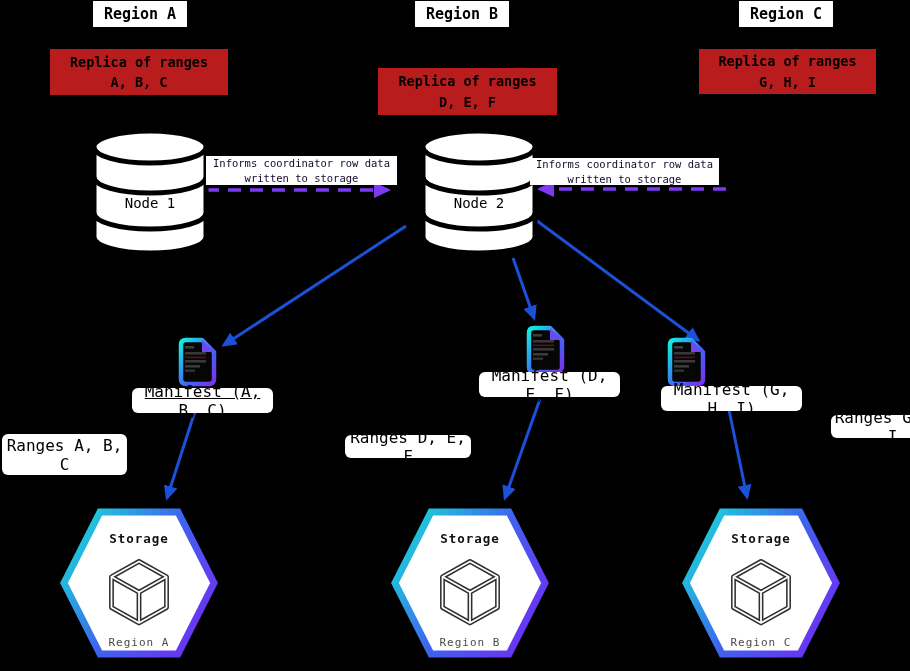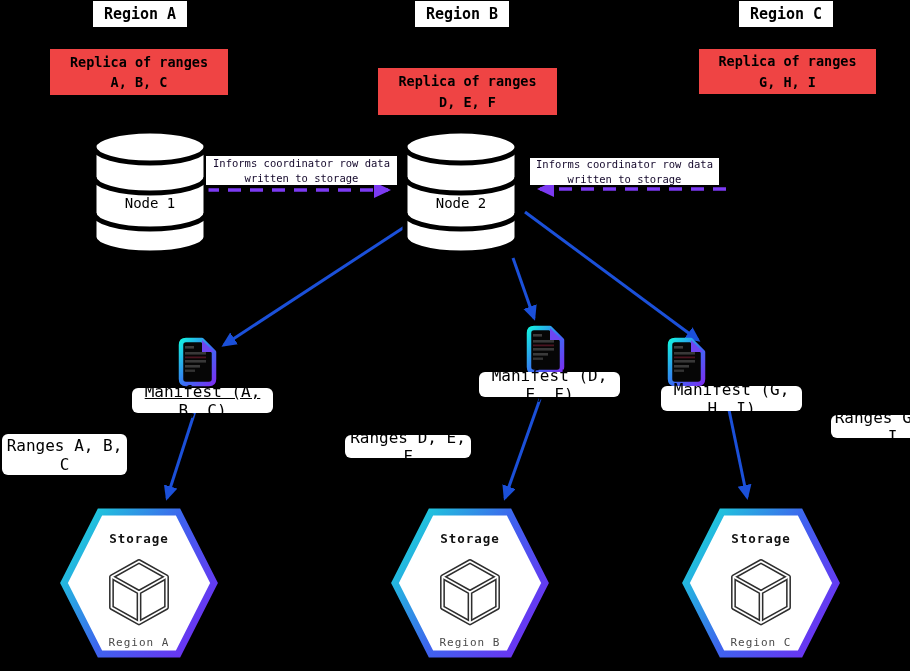--- a/index.html
+++ b/index.html
@@ -10,21 +10,21 @@
   svg{display:block;}
   .arrows-layer{position:absolute;left:0;top:0;width:910px;height:671px;}
 
   .label-box{
     position:absolute;background:#ffffff;color:#000;
     display:flex;align-items:center;justify-content:center;
     text-align:center;box-sizing:border-box;
   }
   .region-header{font-weight:bold;font-size:15px;}
   .replica-box{
-    background:#ef4444;font-weight:bold;font-size:13.5px;
+    background:#b91c1c;font-weight:bold;font-size:13.5px;
     line-height:1.5;white-space:pre-line;
   }
   .coordinator-box{background:#6a30f5;font-weight:bold;font-size:14px;}
   .info-box{font-size:10.5px;line-height:1.35;white-space:pre-line;color:#14082b;}
   .small-box{font-size:16px;border-radius:6px;}
   .node-group{position:absolute;width:120px;height:130px;}
   .node-label{
     position:absolute;left:0;top:66px;width:120px;height:20px;
     color:#000;font-size:14px;text-align:center;line-height:20px;
   }
@@ -94,21 +94,21 @@
   <div class="node-group" style="left:90px;top:127px;">
     <svg width="120" height="130" viewBox="0 0 120 130">
       <path d="M4,20 V110 A56,16 0 0 0 116,110 V20" fill="#fff" stroke="#000" stroke-width="5"></path>
       <path d="M4,50 A56,16 0 0 0 116,50" fill="none" stroke="#000" stroke-width="5"></path>
       <path d="M4,86 A56,16 0 0 0 116,86" fill="none" stroke="#000" stroke-width="5"></path>
       <ellipse cx="60" cy="20" rx="56" ry="16" fill="#fff" stroke="#000" stroke-width="5"></ellipse>
     </svg>
     <div class="node-label">Node 1</div>
   </div>
 
-  <div class="node-group" style="left:401px;top:127px;">
+  <div class="node-group" style="left:419px;top:127px;">
     <svg width="120" height="130" viewBox="0 0 120 130">
       <path d="M4,20 V110 A56,16 0 0 0 116,110 V20" fill="#fff" stroke="#000" stroke-width="5"></path>
       <path d="M4,50 A56,16 0 0 0 116,50" fill="none" stroke="#000" stroke-width="5"></path>
       <path d="M4,86 A56,16 0 0 0 116,86" fill="none" stroke="#000" stroke-width="5"></path>
       <ellipse cx="60" cy="20" rx="56" ry="16" fill="#fff" stroke="#000" stroke-width="5"></ellipse>
     </svg>
     <div class="node-label">Node 2</div>
   </div>
 
 

